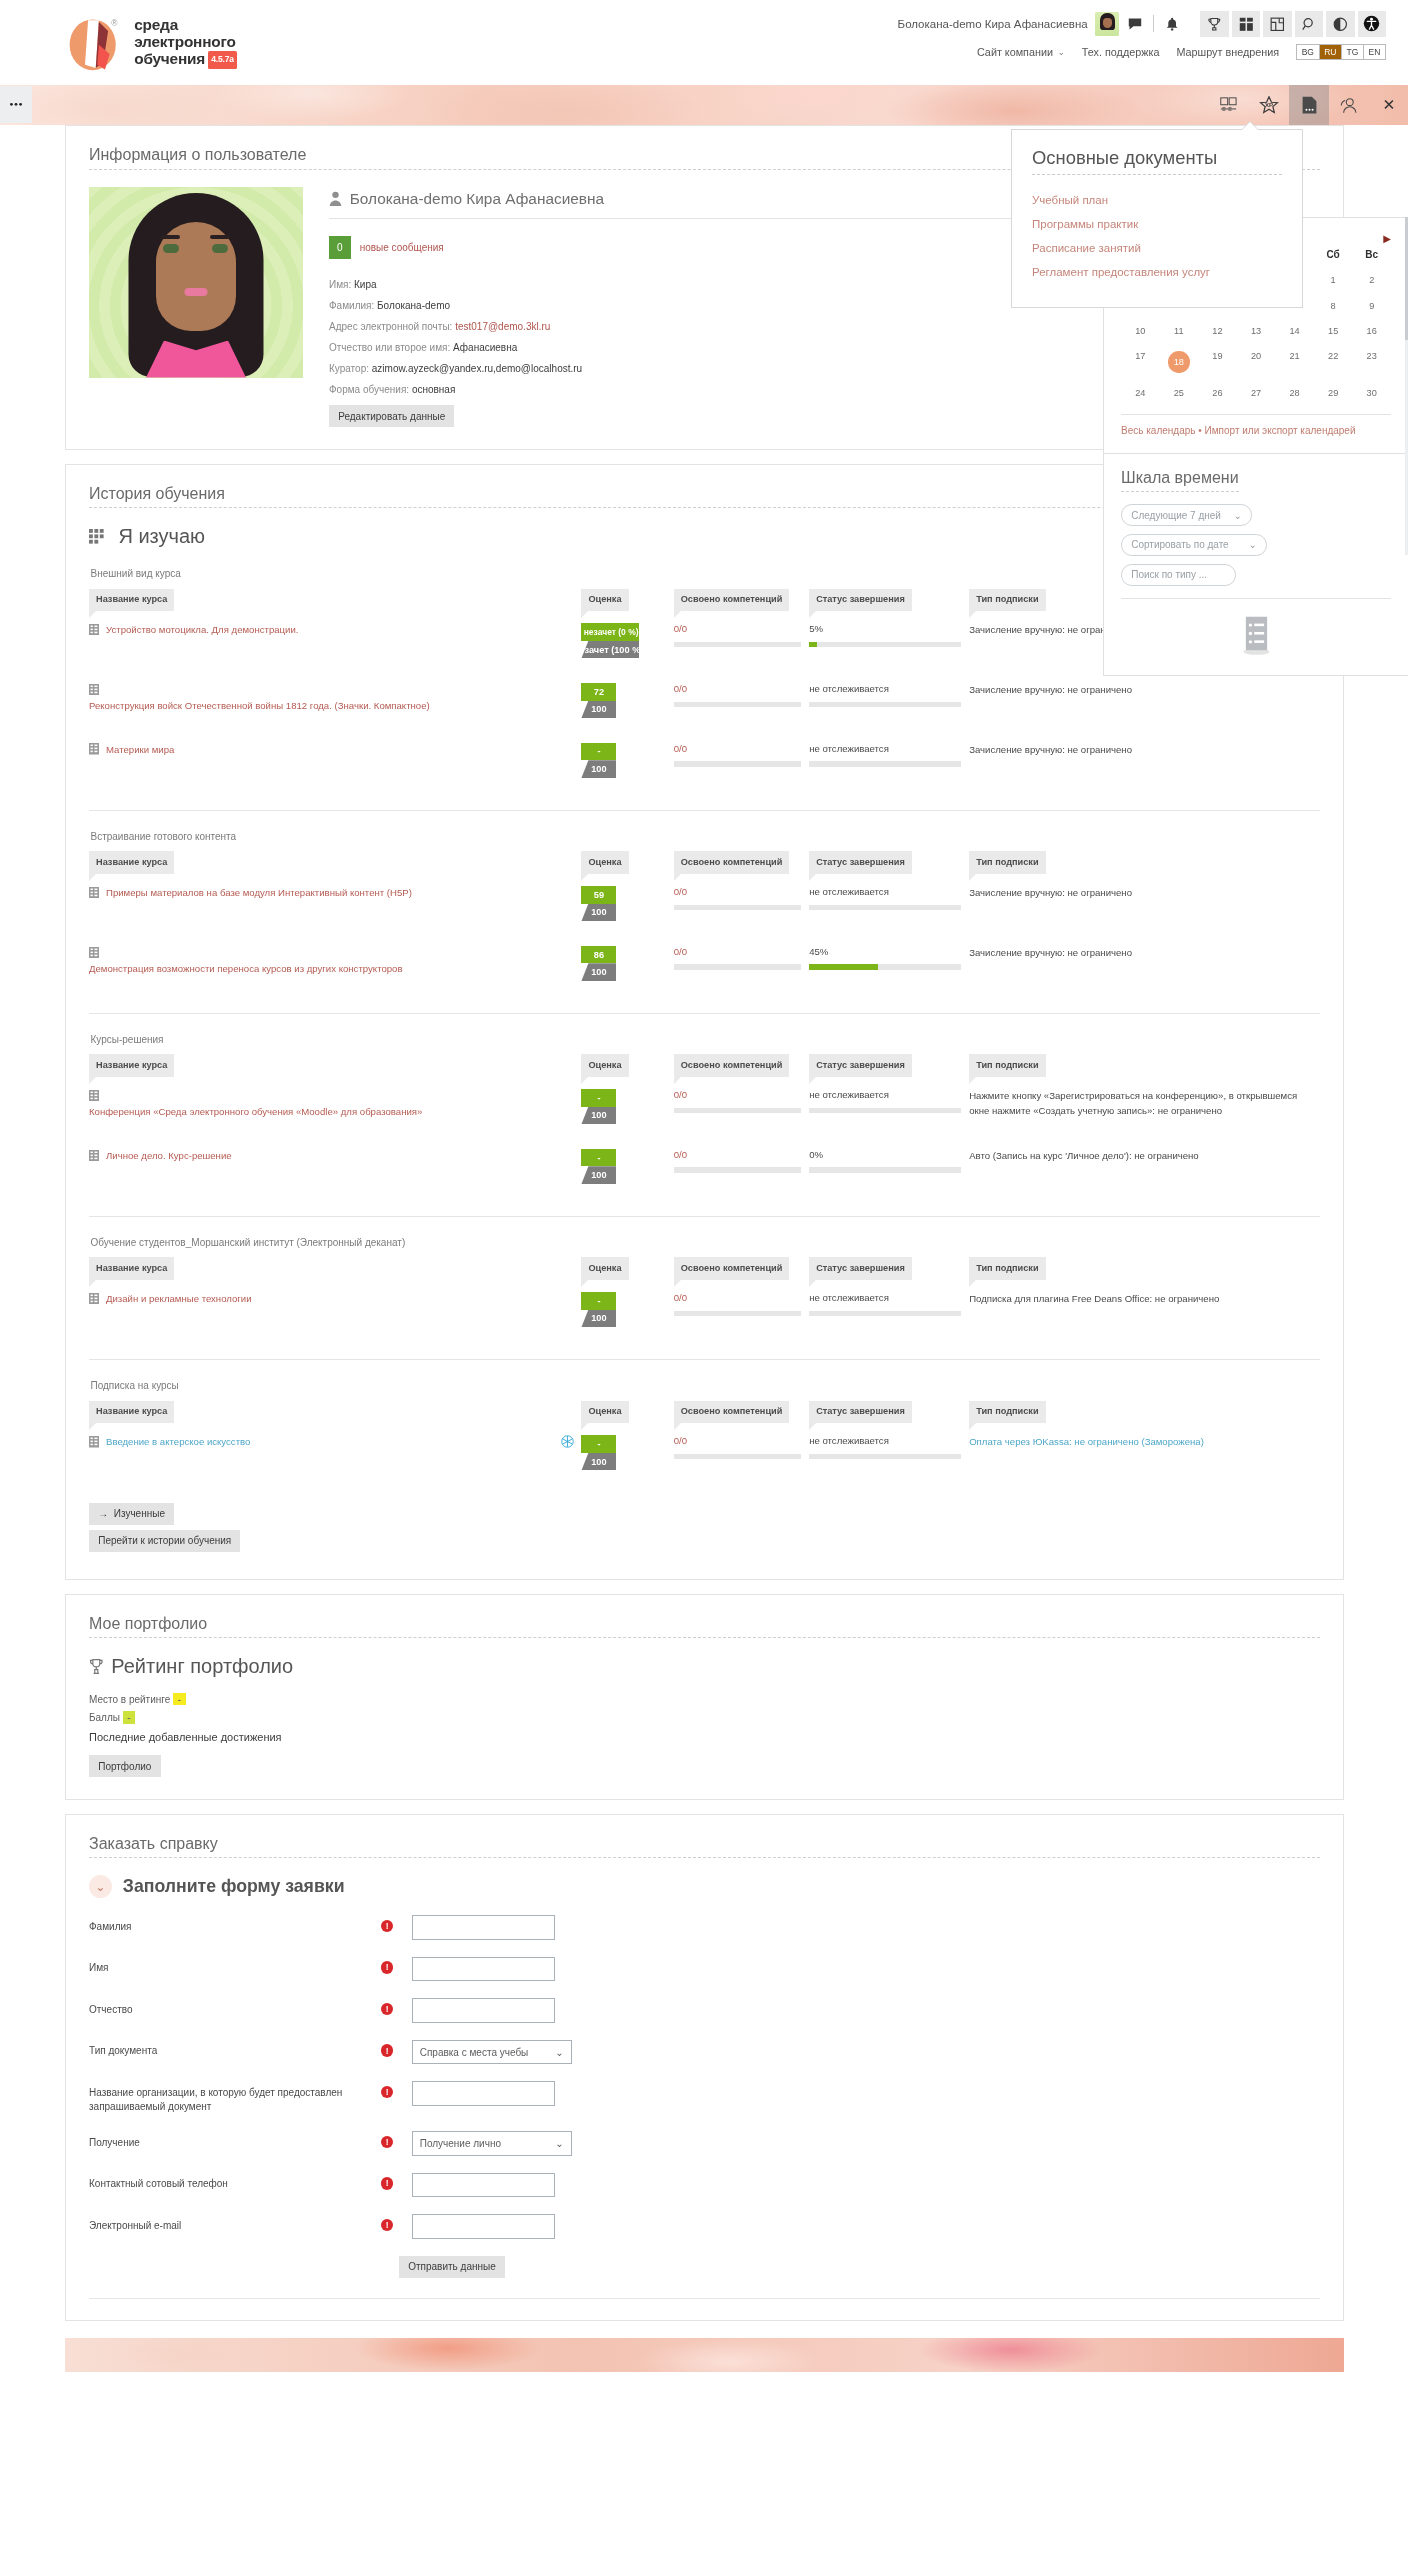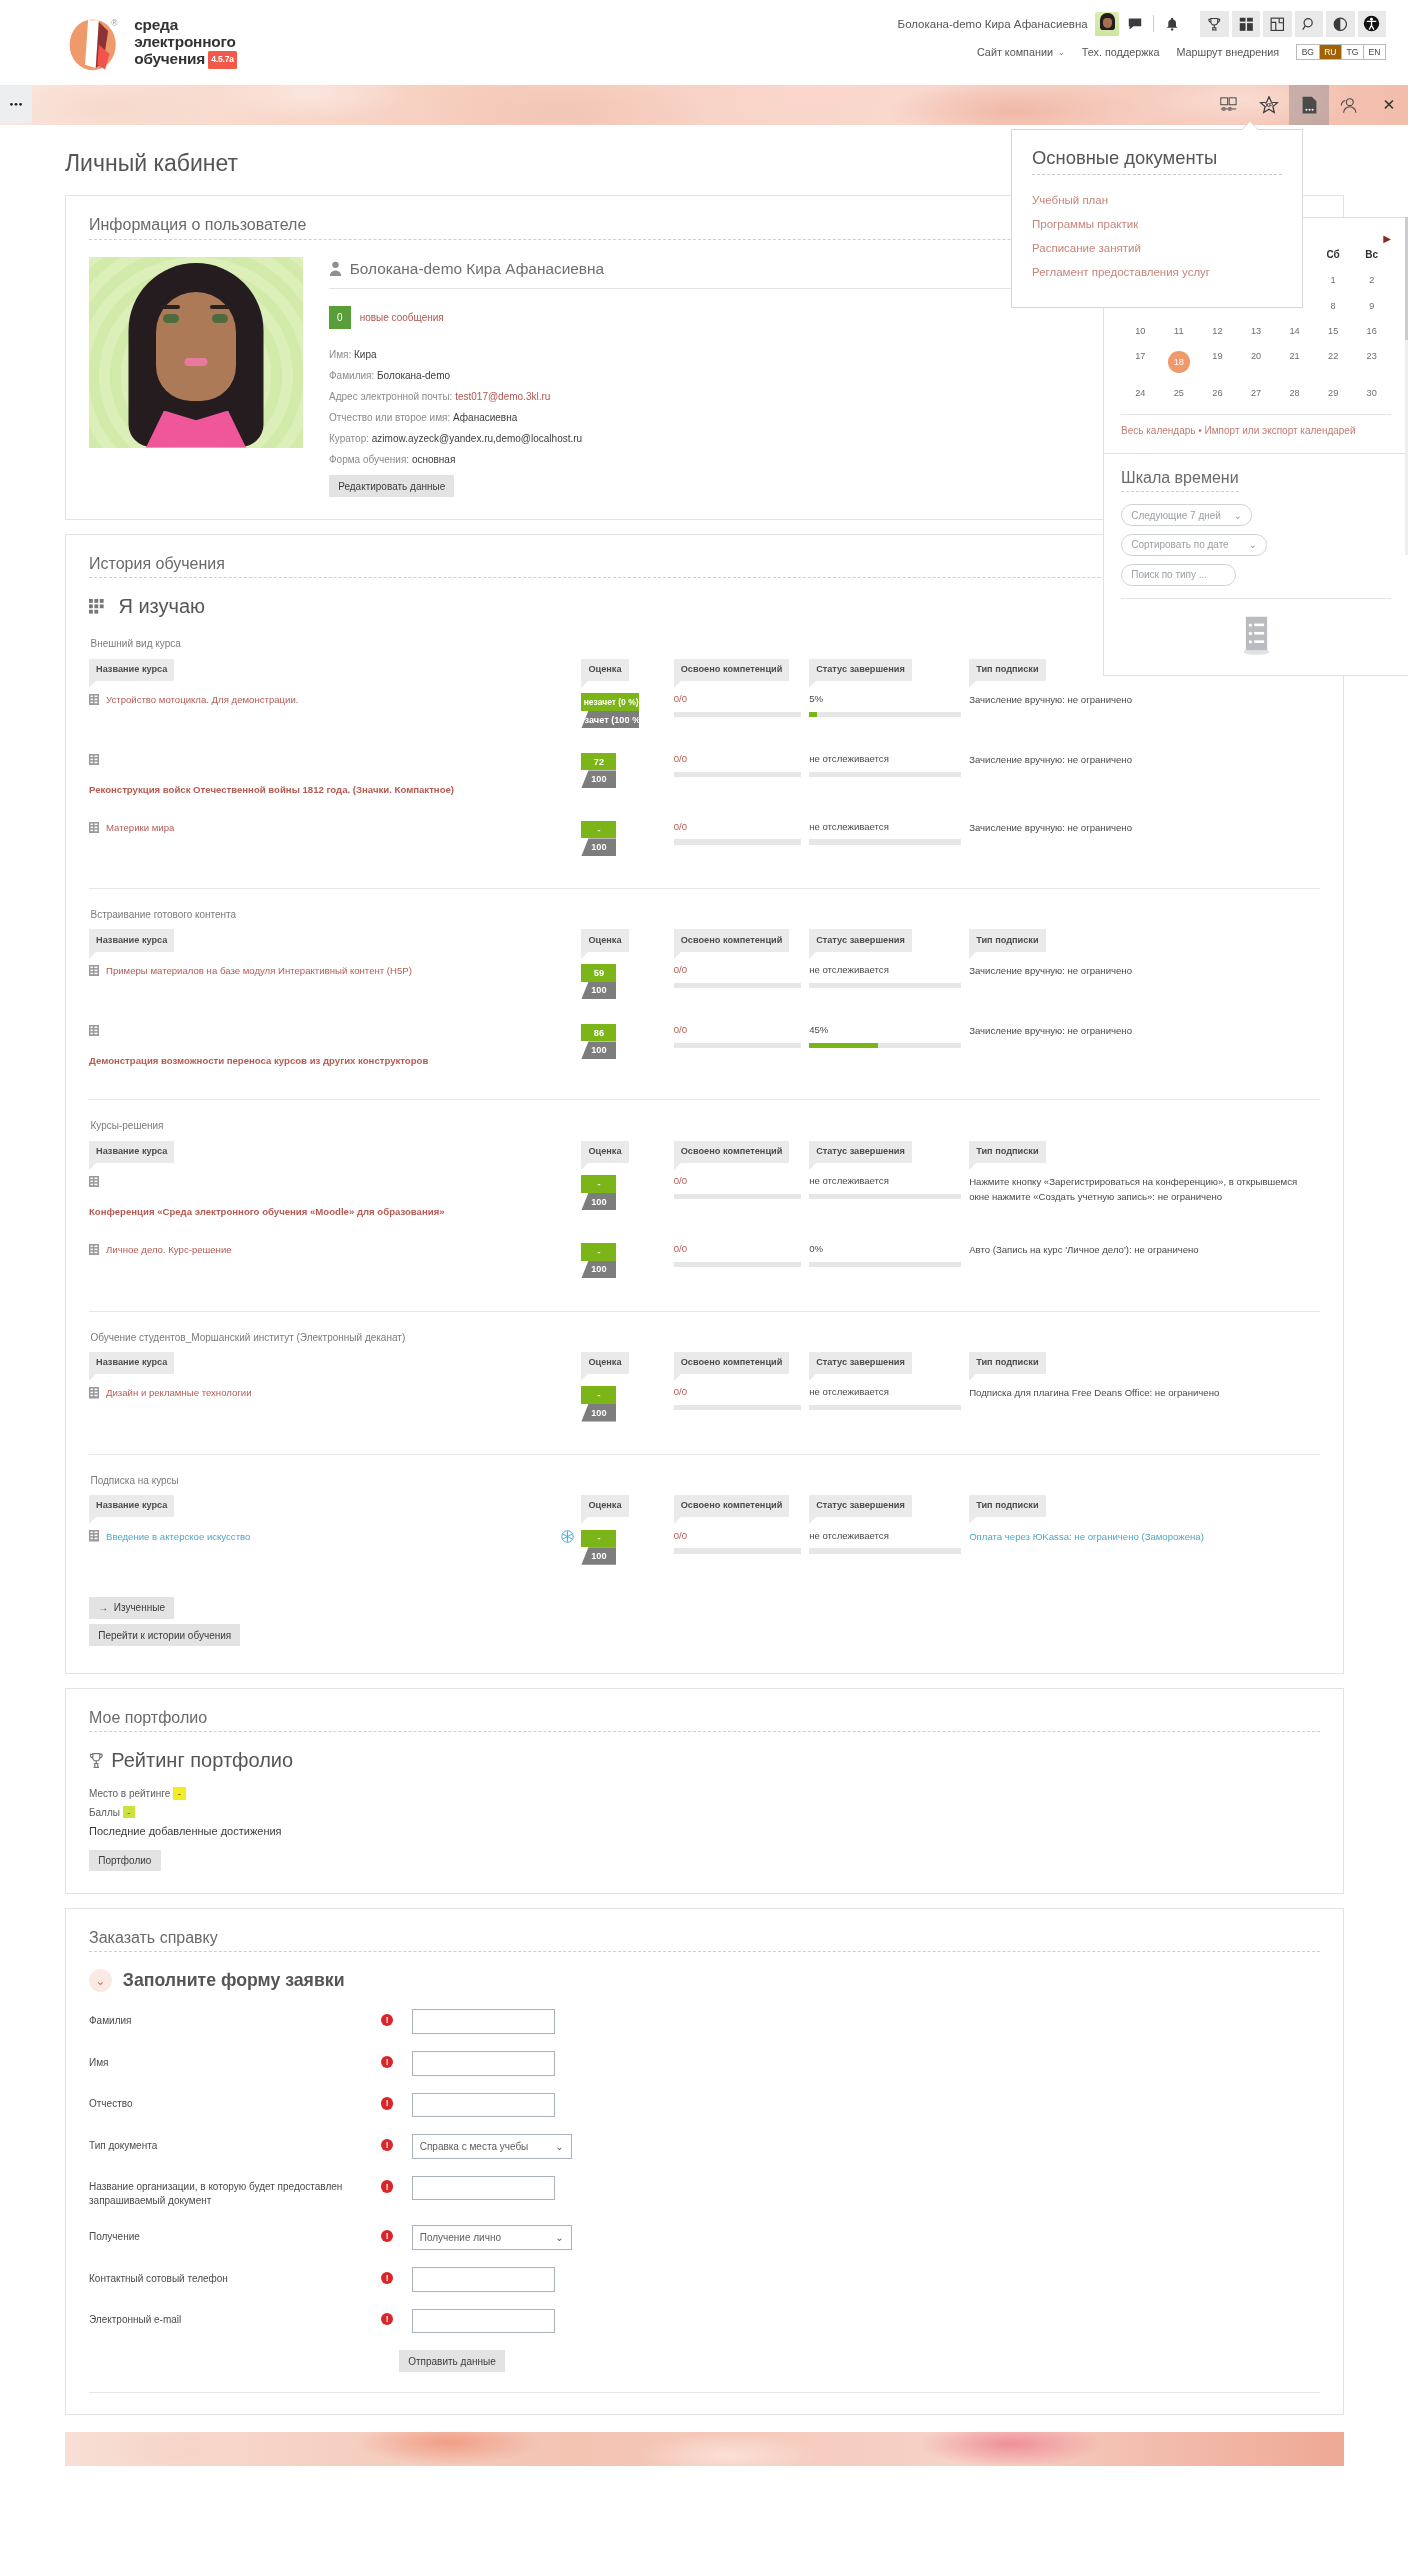--- a/index.html
+++ b/index.html
@@ -265,21 +265,21 @@
     font-size: 9.2px; line-height: 11.5px; padding: 5.4px 7px 5.4px 7px; position: relative;
     max-width: 96%;
   }
   .th-tag::after {
     content:""; position: absolute; left: 0; bottom: -7px;
     border-top: 7px solid #eaeaea; border-right: 7px solid transparent;
   }
   table.courses td { padding: 12.3px 7.7px 12.3px 0; vertical-align: top; font-size: 9.6px; }
   td.cell-pad { padding-left: 7.7px; }
   .course-cell { display: flex; gap: 7px; align-items: flex-start; }
-  .course-cell.stack { flex-direction: column; gap: 18px; font-weight: bold; }
+  .course-cell.stack { flex-direction: column; gap: 4px; }
   .course-link { color: #b55b52; text-decoration: none; cursor: pointer; line-height: 13px; }
   .course-link.blue { color: #4da7c7; }
   .book-glyph { width: 10px; height: 11.5px; flex: none; margin-top: 0.8px;}
   .grade-badge { display: inline-block; width: 35px; }
   .grade-top {
     background: #7cb518; color: #fff; font-weight: bold; font-size: 9.2px;
     padding: 3.8px 3.1px; text-align: center; white-space: nowrap;
   }
   .grade-top.small { font-size: 8.5px; padding: 3.8px 2.3px; }
   .grade-bot {
@@ -571,21 +571,20 @@
           <rect x="20" y="33" width="13" height="3.4" fill="#fff"></rect>
       </svg>
     </div>
     <div class="scrollbar">
         <div class="thumb"></div>
       </div>
   </div>
 </div>
 
 <div class="page">
-  <h1 class="page-title">Личный кабинет</h1>
 
   <div class="card">
     <div class="card-title card-title-block">Информация о пользователе</div>
     <div class="userinfo">
       <div class="avatar-big">
         <div class="av-hair"></div>
         <div class="av-face"></div>
         <div class="av-brow l"></div>
         <div class="av-brow r"></div>
         <div class="av-eye l"></div>

